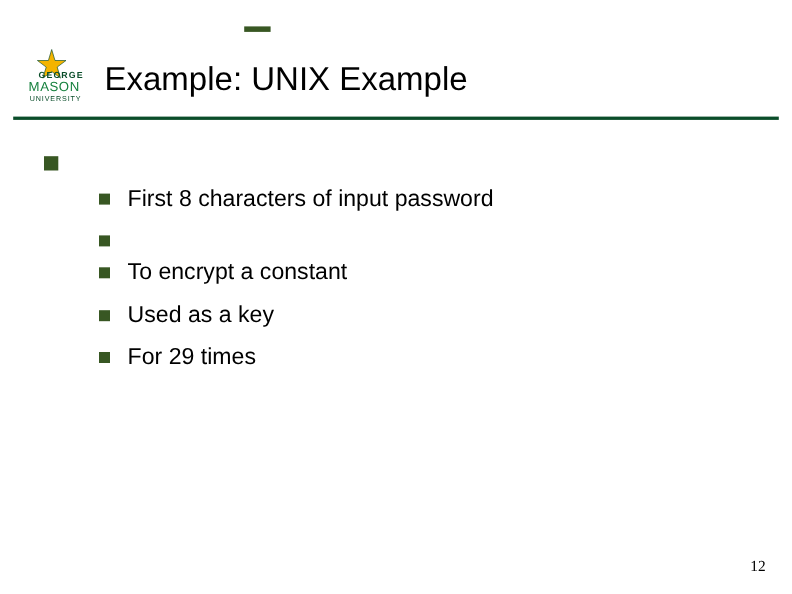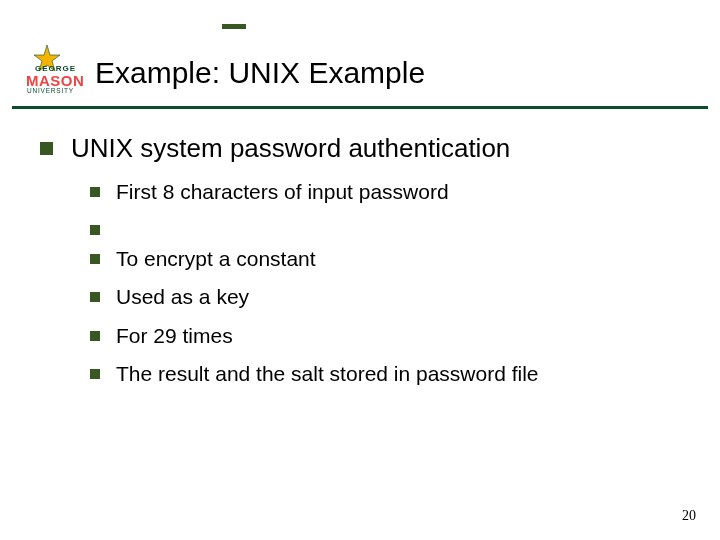--- a/index.html
+++ b/index.html
@@ -37,23 +37,23 @@
   .logo-text-george {
     font-size: 8px;
     letter-spacing: 1px;
     color: #0a4d2a;
     font-weight: bold;
     position: absolute;
     top: 20px;
     left: 23px;
   }
   .logo-text-mason {
-    font-size: 15px;
-    color: #ef4444;
-    font-weight: 700;
+    font-size: 12px;
+    color: #15803d;
+    font-weight: 400;
     position: absolute;
     top: 28px;
     left: 14px;
     letter-spacing: 0.5px;
   }
   .logo-text-univ {
     font-size: 6.5px;
     color: #0a4d2a;
     position: absolute;
     top: 43px;
@@ -150,21 +150,20 @@
     <div class="logo-text-mason">MASON</div>
     <div class="logo-text-univ">UNIVERSITY</div>
   </div>
 
   <div class="title">Example: UNIX Example</div>
   <div class="rule"></div>
 
   <div class="body">
     <div class="l1">
       <div class="bullet"></div>
-      <div class="text">UNIX system password authentication</div>
     </div>
     <div class="l2-container">
       <div class="l2">
         <div class="bullet"></div>
         <div class="text">First 8 characters of input password</div>
       </div>
       <div class="l2">
         <div class="bullet"></div>
       </div>
       <div class="l2">
@@ -172,21 +171,17 @@
         <div class="text">To encrypt a constant</div>
       </div>
       <div class="l2">
         <div class="bullet"></div>
         <div class="text">Used as a key</div>
       </div>
       <div class="l2">
         <div class="bullet"></div>
         <div class="text">For 29 times</div>
       </div>
-      <div class="l2">
-        <div class="bullet"></div>
-        <div class="text">The result and the salt stored in password file</div>
-      </div>
     </div>
   </div>
 
-  <div class="page-num">20</div>
+  <div class="page-num">12</div>
 </div>
 
 </body></html>

